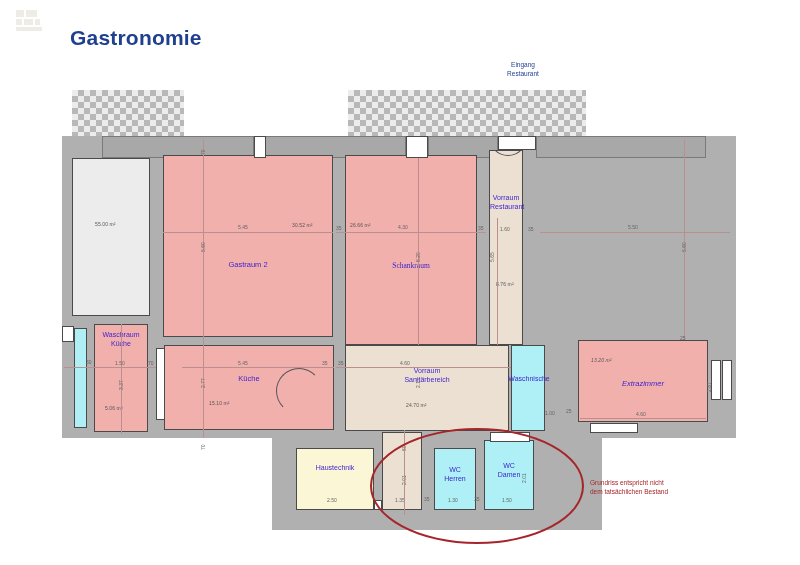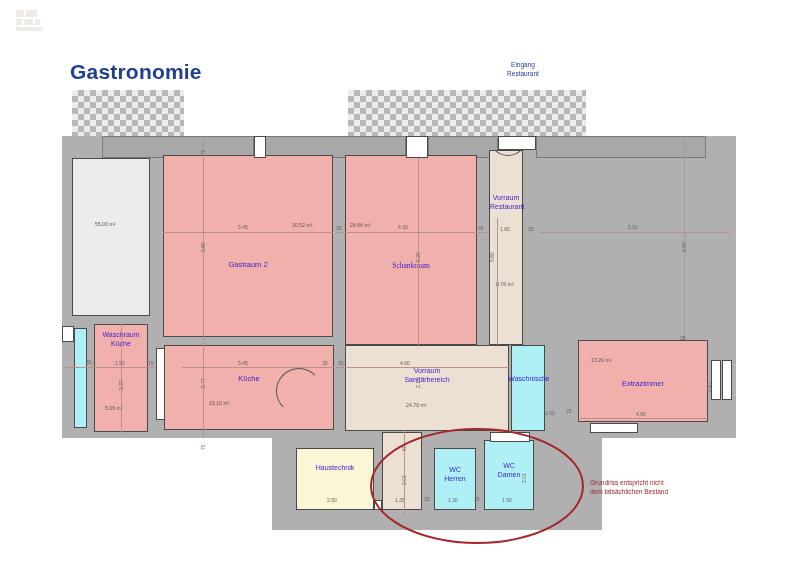--- a/index.html
+++ b/index.html
@@ -33,21 +33,20 @@
   #logo .lg-row { display: flex; gap: 2px; margin-bottom: 2px; }
   #logo .lg-box { background: #b9a98f; }
   #page-title {
     position: absolute;
     left: 70px;
     top: 26px;
     font-size: 21px;
     font-weight: bold;
     color: #1f3f8f;
     letter-spacing: 0.2px;
-    margin-top: 34px;
   }
 
   
   #plan {
     position: absolute;
     left: 0;
     top: 0;
     width: 800px;
     height: 565px;
   }
@@ -269,21 +268,21 @@
     <div class="dim" style="left:400px; top:360px;">4.60</div>
     <div class="dim dim-v" style="left:415px; top:388px;">2.17</div>
     <div class="dim" style="left:338px; top:360px;">35</div>
 
     <div class="abs room room-cyan" style="left:511px; top:345px; width:34px; height:86px;">
       <div class="room-label" style="top:28px; font-size:7px; width:70px; left:-18px;">Waschnische</div>
     </div>
     <div class="dim" style="left:545px; top:410px;">1.00</div>
     <div class="dim" style="left:566px; top:408px;">25</div>
 
-    <div class="abs room room-pink" style="left:578px; top:340px; width:130px; height:82px;">
+    <div class="abs room room-pink" style="left:578px; top:340px; width:130px; height:82px;font-style:italic;">
       <div class="area-label" style="left:12px; top:16px;">13.20 m²</div>
       <div class="room-label" style="top:38px;">Extrazimmer</div>
     </div>
     <div class="dimline-h abs" style="left:580px; top:418px; width:126px;"></div>
     <div class="dim" style="left:636px; top:411px;">4.60</div>
     <div class="dim dim-v" style="left:706px; top:392px;">2.87</div>
     <div class="dim" style="left:680px; top:335px;">25</div>
 
     <div class="abs room room-white" style="left:711px; top:360px; width:10px; height:40px;"></div>
     <div class="abs room room-white" style="left:722px; top:360px; width:10px; height:40px;"></div>

